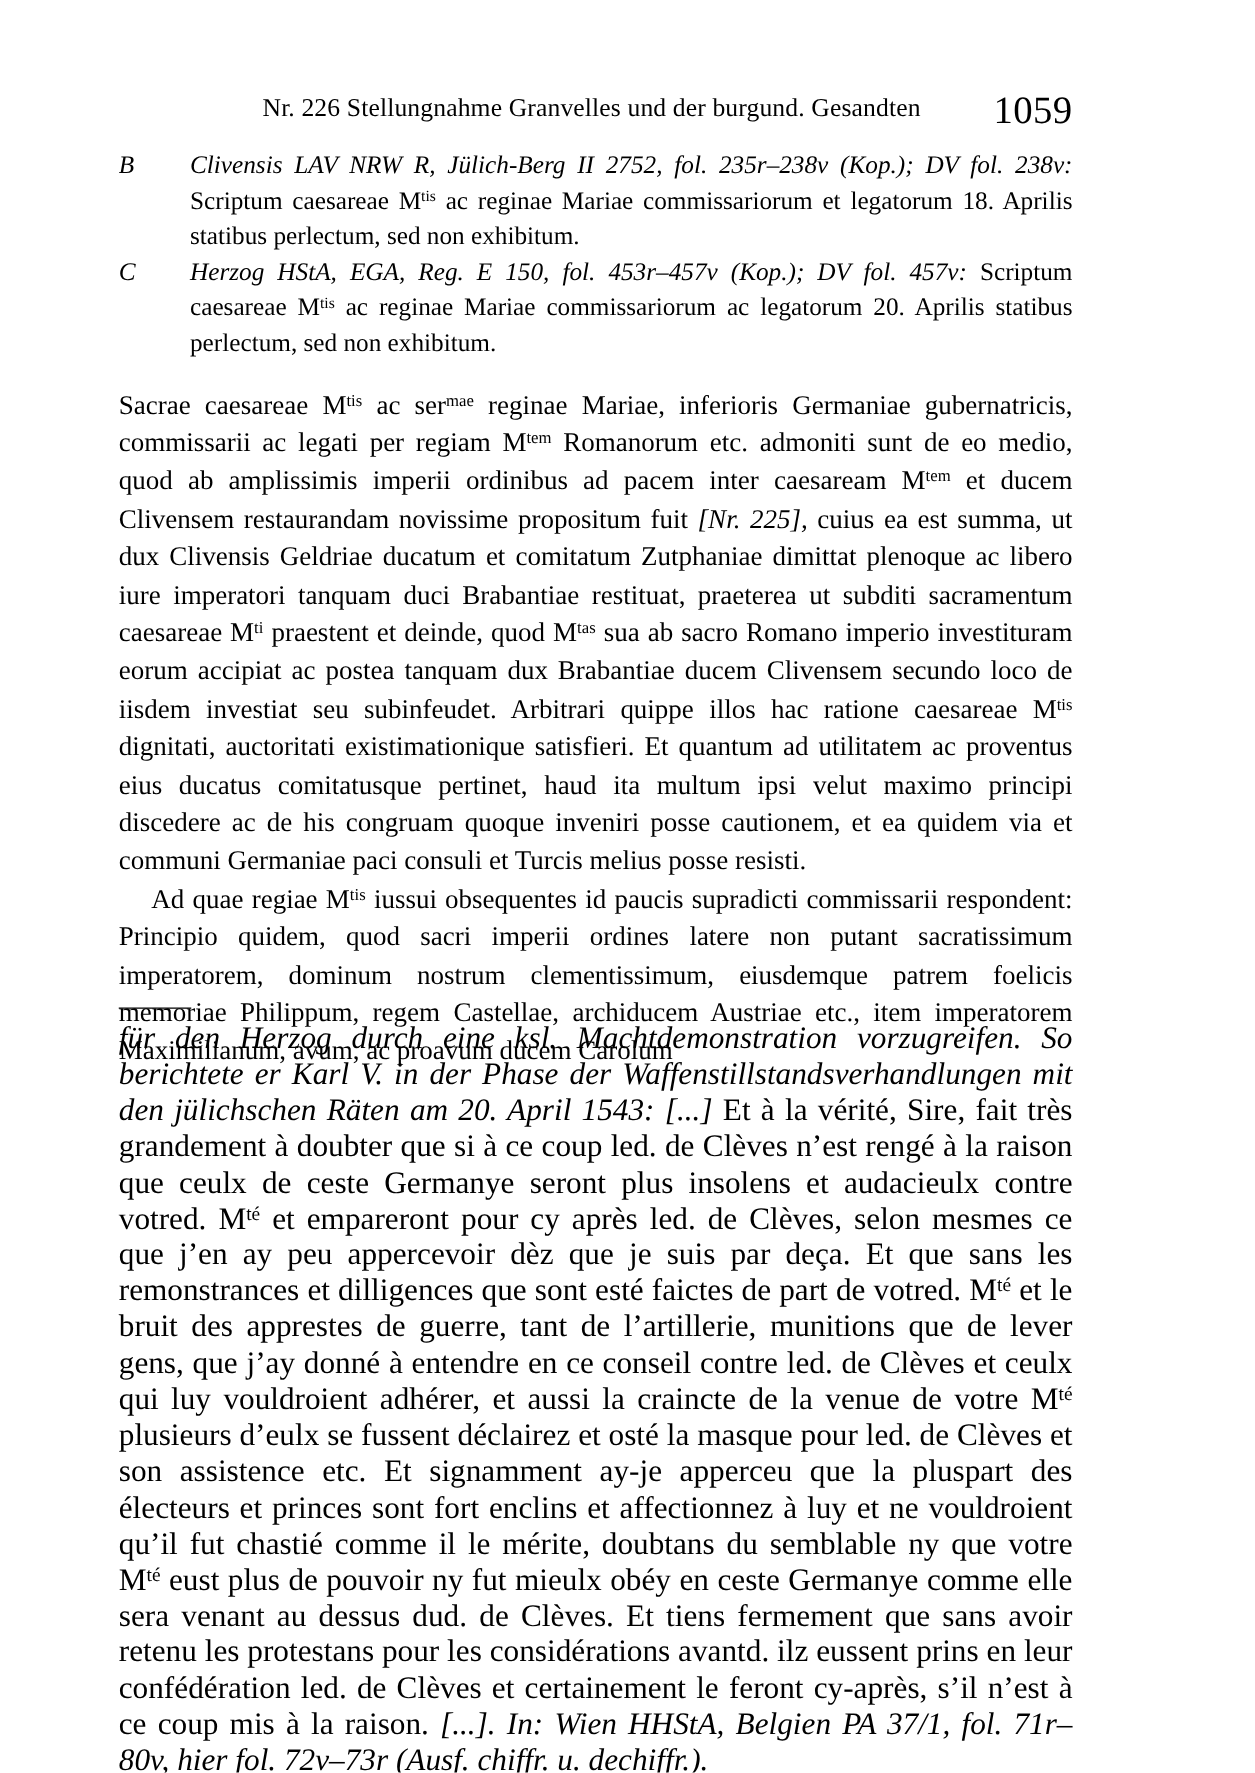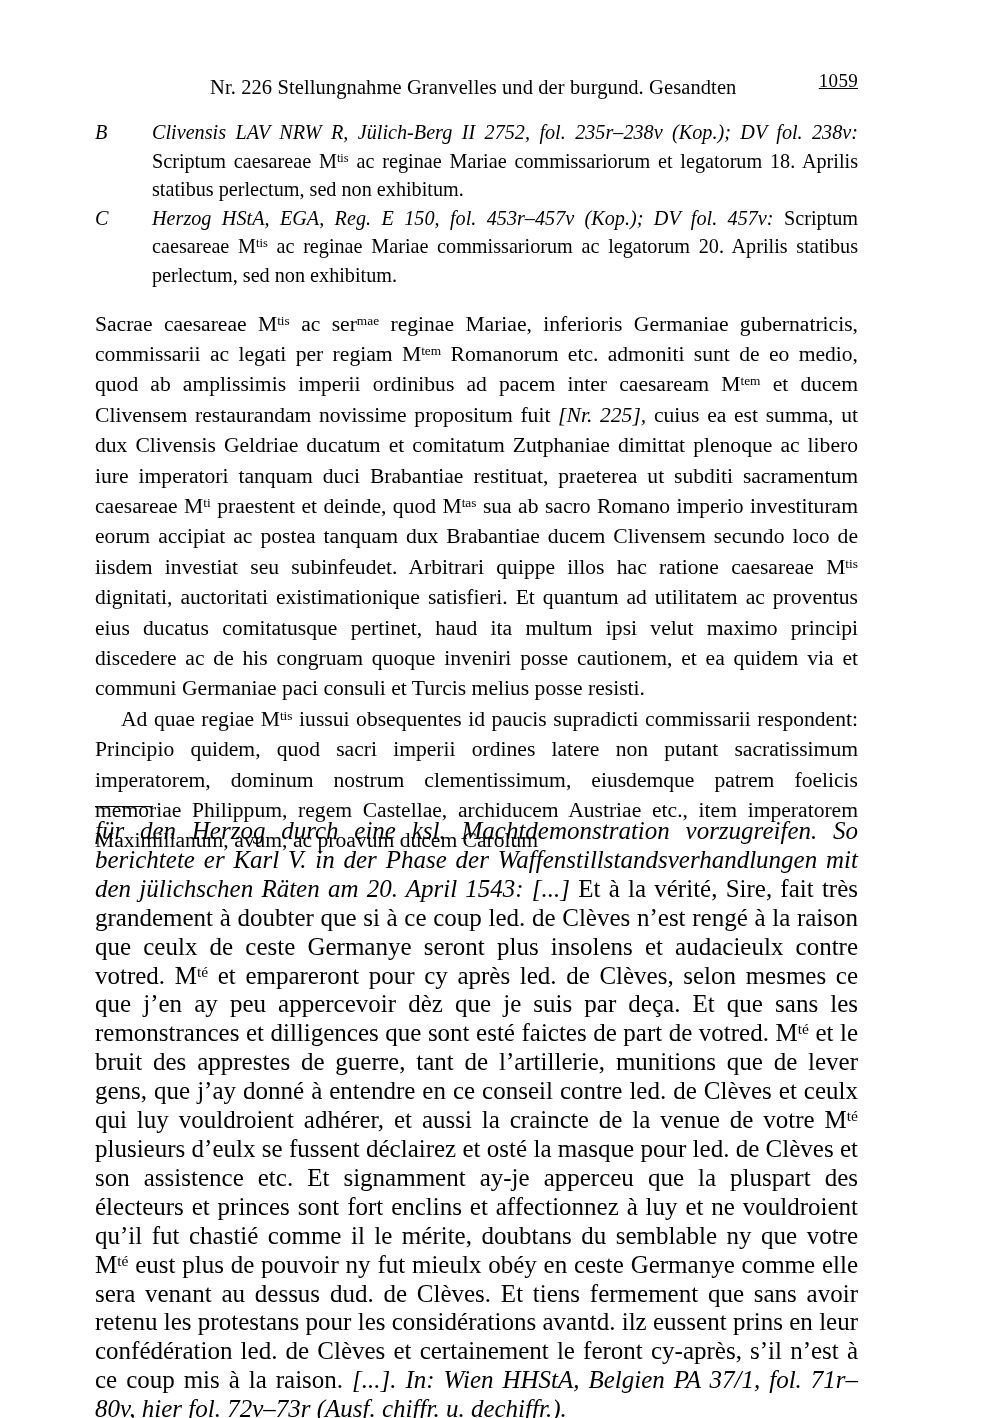--- a/index.html
+++ b/index.html
@@ -35,23 +35,22 @@
     left: 115px;
     top: 0;
     font-size: 20.5px;
     letter-spacing: 0.1px;
     white-space: nowrap;
   }
   .running-head .folio {
     position: absolute;
     right: 0;
     top: -6px;
-    font-size: 19px;
+    font-size: 31px;
     letter-spacing: 0.3px;
-    text-decoration: underline;
   }
 
   .content {
     position: absolute;
     left: 95px;
     top: 118px;
     width: 763px;
   }
 
   

